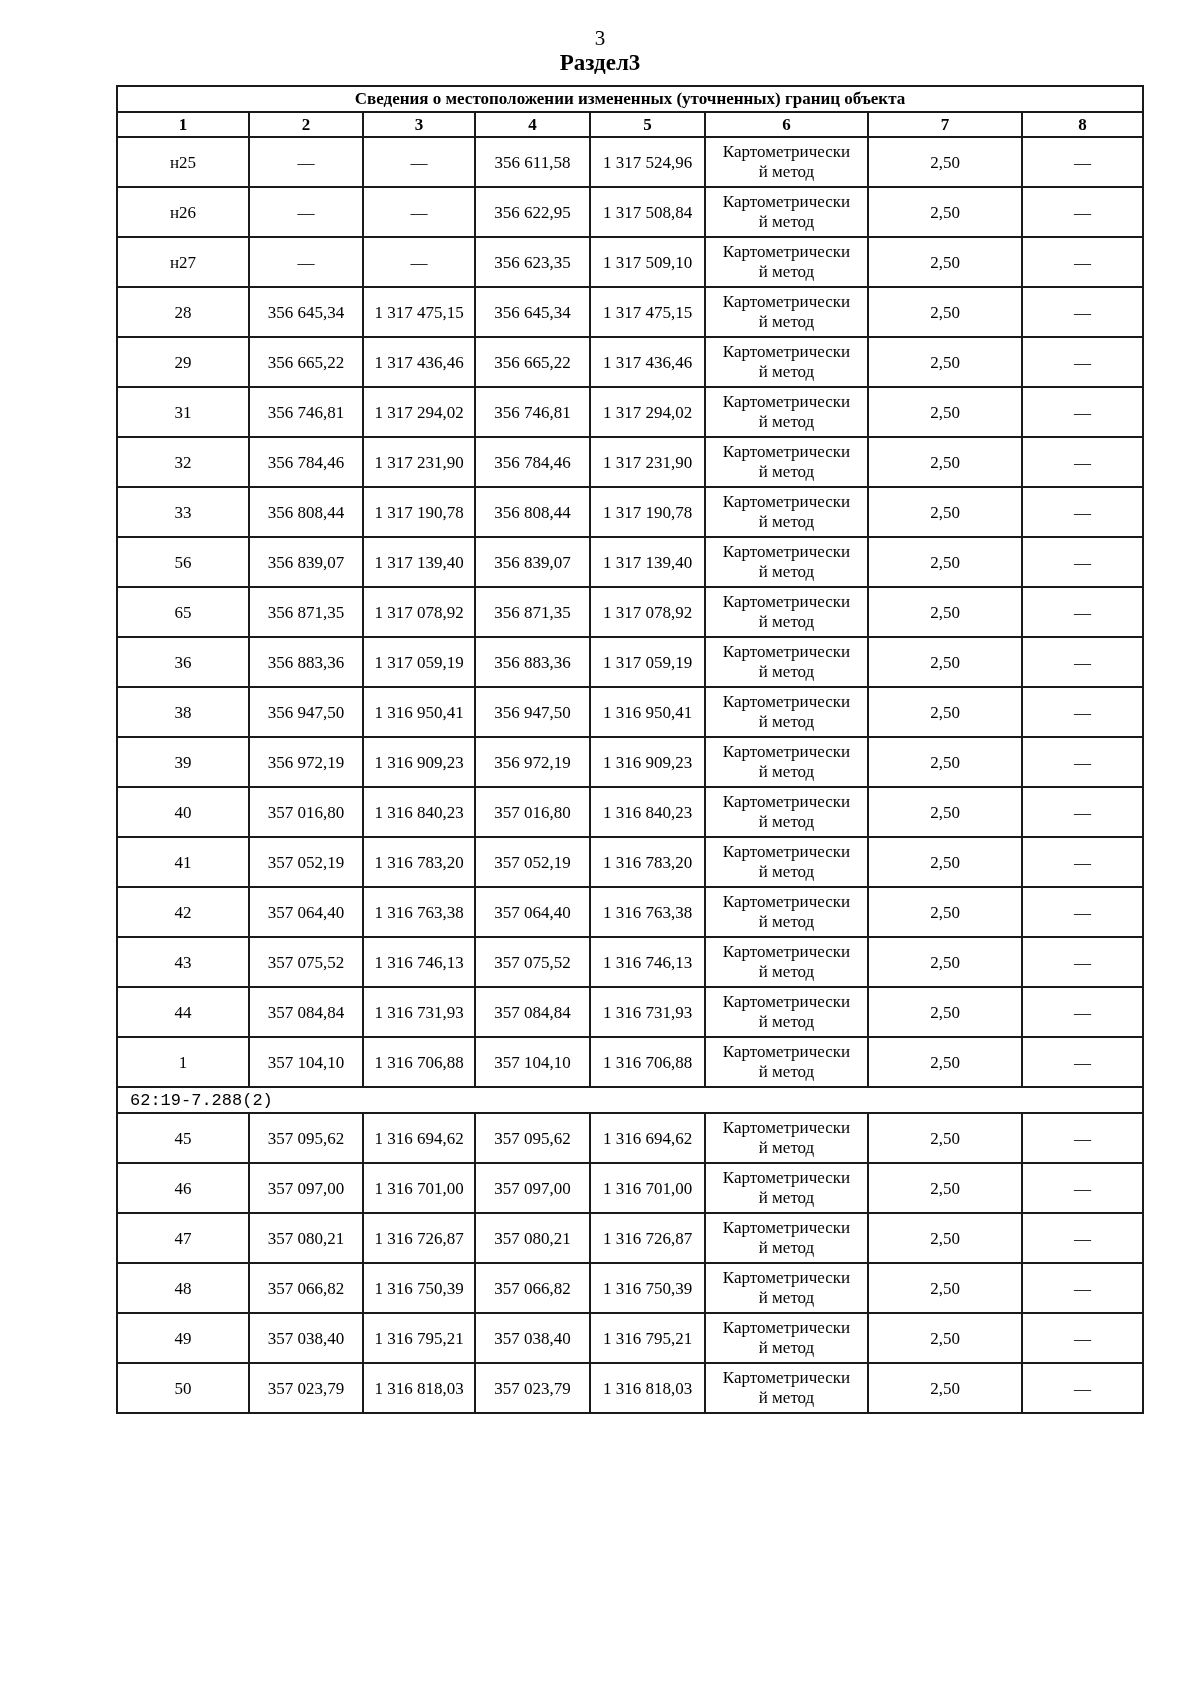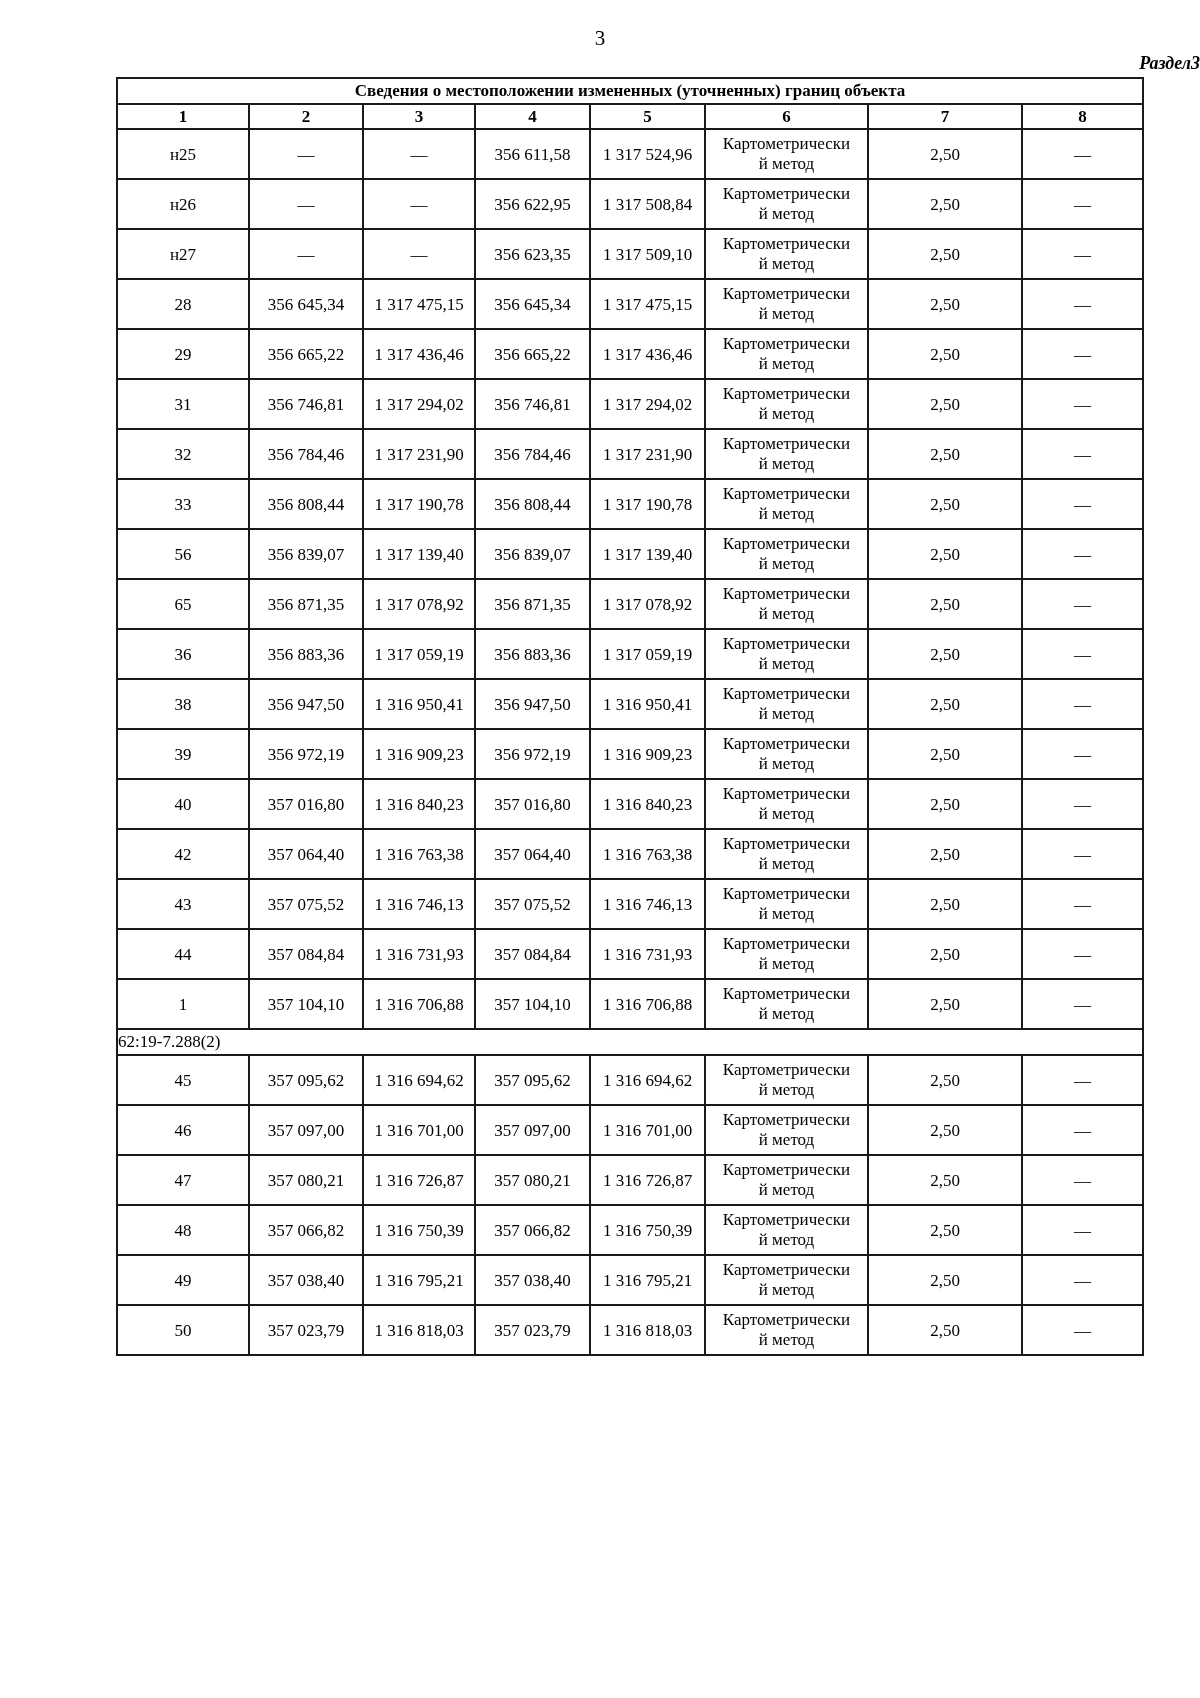--- a/index.html
+++ b/index.html
@@ -16,33 +16,32 @@
     background: #ffffff;
     overflow: hidden;
   }
   .page-number {
     text-align: center;
     font-size: 21px;
     line-height: 24px;
     padding-top: 26px;
   }
   .section-heading {
-    text-align: right;
-    font-size: 18px;
+    text-align: center;
+    font-size: 23px;
     font-weight: bold;
     line-height: 22px;
     margin-top: 2px;
-    font-style: italic;
   }
   table.coords {
     border-collapse: collapse;
     table-layout: fixed;
     width: 1026px;
     margin-left: 116px;
-    margin-top: 3px;
+    margin-top: 11px;
   }
   table.coords td, table.coords th {
     border: 2px solid #1a1a1a;
     padding: 0;
     text-align: center;
     vertical-align: middle;
     font-size: 17px;
     overflow: hidden;
   }
   tr.table-title-row td {
@@ -58,22 +57,23 @@
   tr.data-row td {
     height: 48px;
     line-height: 21px;
   }
   tr.data-row td.method-cell {
     line-height: 20px;
   }
   tr.divider-row td {
     height: 24px;
     text-align: left;
-    padding-left: 0;
+    padding-left: 12px;
     font-size: 17px;
+    font-family: Liberation Mono, monospace;
   }
 </style>
 </head>
 <body>
 
 <div class="page">
 
   <div class="page-number">3</div>
 
   <div class="section-heading">Раздел3</div>
@@ -281,20 +281,33 @@
       <td>357 016,80</td>
       <td>1 316 840,23</td>
       <td class="method-cell">
         <span>Картометрически</span><br>
         <span>й метод</span>
       </td>
       <td>2,50</td>
       <td>—</td>
     </tr>
         <tr class="data-row">
+      <td>41</td>
+      <td>357 052,19</td>
+      <td>1 316 783,20</td>
+      <td>357 052,19</td>
+      <td>1 316 783,20</td>
+      <td class="method-cell">
+        <span>Картометрически</span><br>
+        <span>й метод</span>
+      </td>
+      <td>2,50</td>
+      <td>—</td>
+    </tr>
+        <tr class="data-row">
       <td>42</td>
       <td>357 064,40</td>
       <td>1 316 763,38</td>
       <td>357 064,40</td>
       <td>1 316 763,38</td>
       <td class="method-cell">
         <span>Картометрически</span><br>
         <span>й метод</span>
       </td>
       <td>2,50</td>

